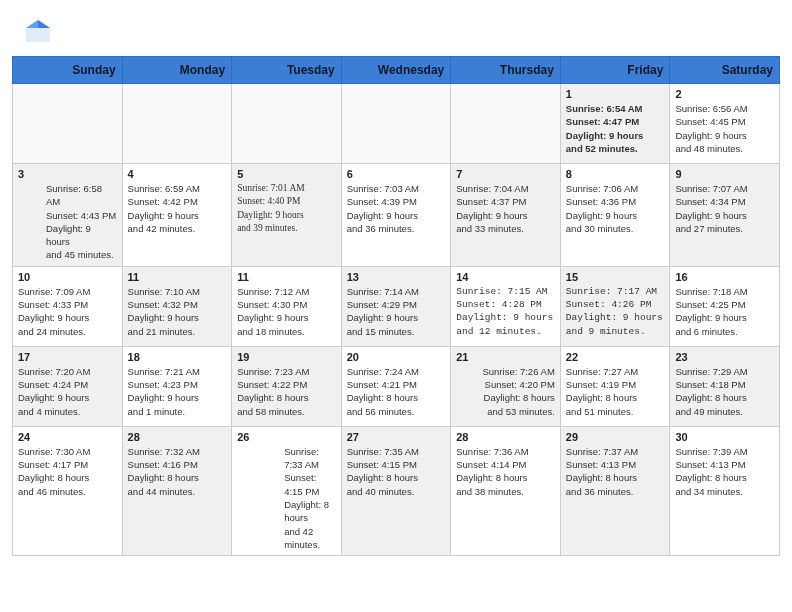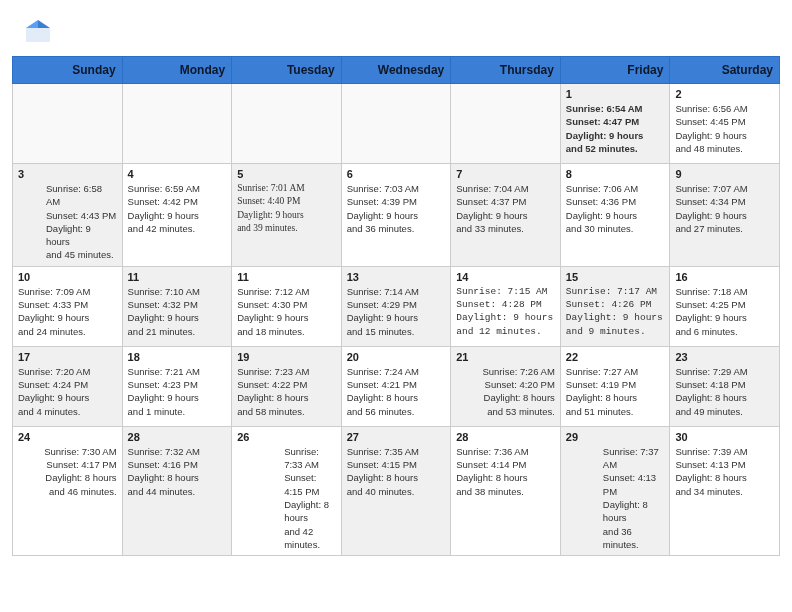--- a/index.html
+++ b/index.html
@@ -314,21 +314,21 @@
             <div class="day-num">23</div>
             <div class="day-info" style="white-space: pre-line;">Sunrise: 7:29 AM
 Sunset: 4:18 PM
 Daylight: 8 hours
 and 49 minutes.</div>
           </td>
         </tr>
         <tr>
           <td>
             <div class="day-num">24</div>
-            <div class="day-info" style="white-space: pre-line; text-align: right;">Sunrise: 7:30 AM
+            <div class="day-info" style="white-space: pre-line;">Sunrise: 7:30 AM
 Sunset: 4:17 PM
 Daylight: 8 hours
 and 46 minutes.</div>
           </td>
           <td class="shaded">
             <div class="day-num">28</div>
             <div class="day-info" style="white-space: pre-line;">Sunrise: 7:32 AM
 Sunset: 4:16 PM
 Daylight: 8 hours
 and 44 minutes.</div>
@@ -349,21 +349,21 @@
           </td>
           <td>
             <div class="day-num">28</div>
             <div class="day-info" style="white-space: pre-line;">Sunrise: 7:36 AM
 Sunset: 4:14 PM
 Daylight: 8 hours
 and 38 minutes.</div>
           </td>
           <td class="shaded">
             <div class="day-num">29</div>
-            <div class="day-info" style="white-space: pre-line; margin-left: 37px;">Sunrise: 7:37 AM
+            <div class="day-info" style="white-space: pre-line;">Sunrise: 7:37 AM
 Sunset: 4:13 PM
 Daylight: 8 hours
 and 36 minutes.</div>
           </td>
           <td>
             <div class="day-num">30</div>
             <div class="day-info" style="white-space: pre-line;">Sunrise: 7:39 AM
 Sunset: 4:13 PM
 Daylight: 8 hours
 and 34 minutes.</div>

